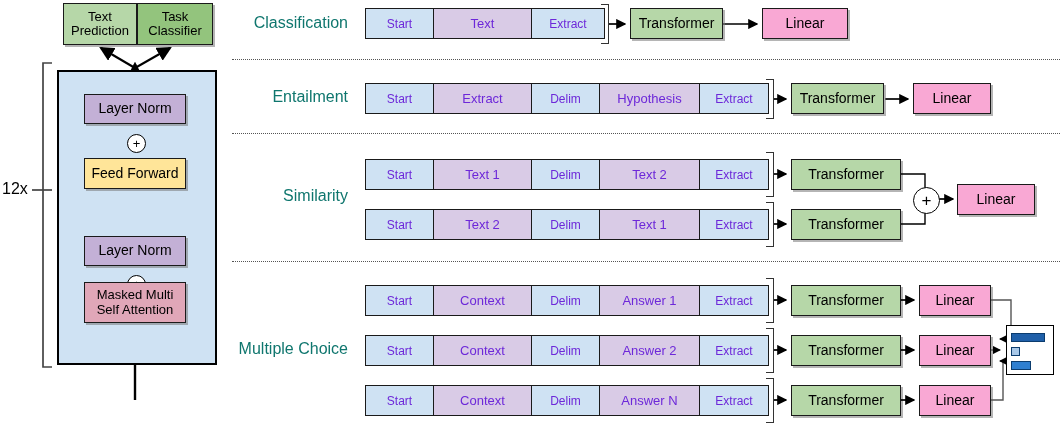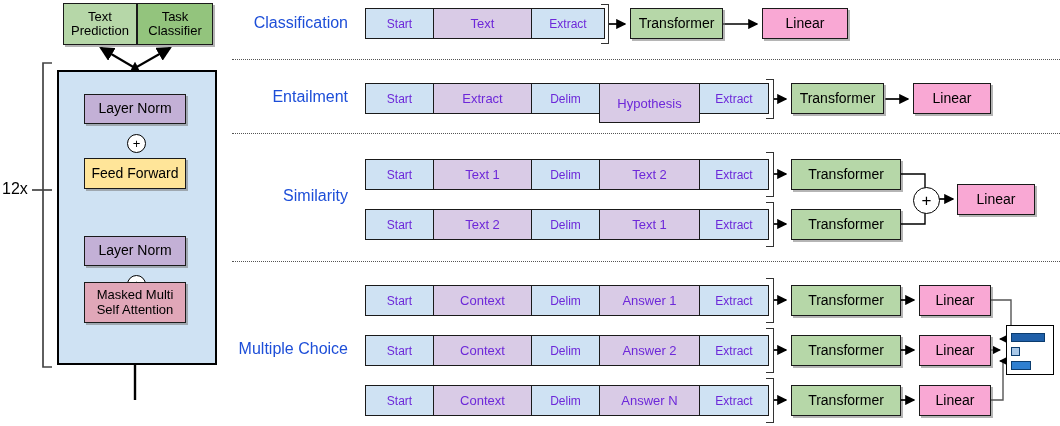--- a/index.html
+++ b/index.html
@@ -47,21 +47,21 @@
   .c-purple-b{background:#c3b0d6;}
   .c-green-l{background:#b6d7a8;}
   .c-green-d{background:#93c47d;}
   .c-orange{background:#f9a8d4;}
   .c-yellow{background:#ffe599;}
   .c-pink{background:#e0a7b8;}
   .c-lightblue-panel{background:#cfe2f3;}
   .rowlabel{
     position:absolute;
     font-size:16px;
-    color:#1d4ed8;
+    color:#0f766e;
     white-space:nowrap;
     text-align:right;
   }
   .divider{
     position:absolute;
     height:0;
     border-top:1.6px dotted #555;
   }
   .plus{
     position:absolute;
@@ -183,21 +183,21 @@
   </div>
   <div class="box c-orange" style="left:762px;top:8px;width:86px;height:31px;font-size:14px;">
     <span>Linear</span>
   </div>
 
   <div class="rowlabel" style="left:243px;top:88px;width:105px;text-align:right;font-size:16px;">Entailment</div>
 
   <div class="seqcell c-blue" style="left:365px;top:83px;width:69px;height:31px;font-size:12px;">Start</div>
   <div class="seqcell c-purple" style="left:433px;top:83px;width:99px;height:31px;">Extract</div>
   <div class="seqcell c-blue" style="left:531px;top:83px;width:69px;height:31px;font-size:12px;">Delim</div>
-  <div class="seqcell c-purple" style="left:599px;top:83px;width:101px;height:40px;">Hypothesis</div>
+  <div class="seqcell c-purple" style="left:599px;top:83px;width:101px;height:31px;">Hypothesis</div>
   <div class="seqcell c-blue" style="left:699px;top:83px;width:70px;height:31px;font-size:12px;">Extract</div>
 
   <div class="bracket" style="left:766px;top:79px;width:8px;height:40px;"></div>
 
   <svg class="wire" width="1060" height="426">
     <line x1="774" y1="99" x2="786" y2="99" stroke="#000" stroke-width="1.7" marker-end="url(#arrsm)"></line>
     <line x1="885" y1="99" x2="908" y2="99" stroke="#000" stroke-width="1.7" marker-end="url(#arrsm)"></line>
   </svg>
 
   <div class="box c-green-l" style="left:791px;top:83px;width:93px;height:31px;font-size:14px;">

